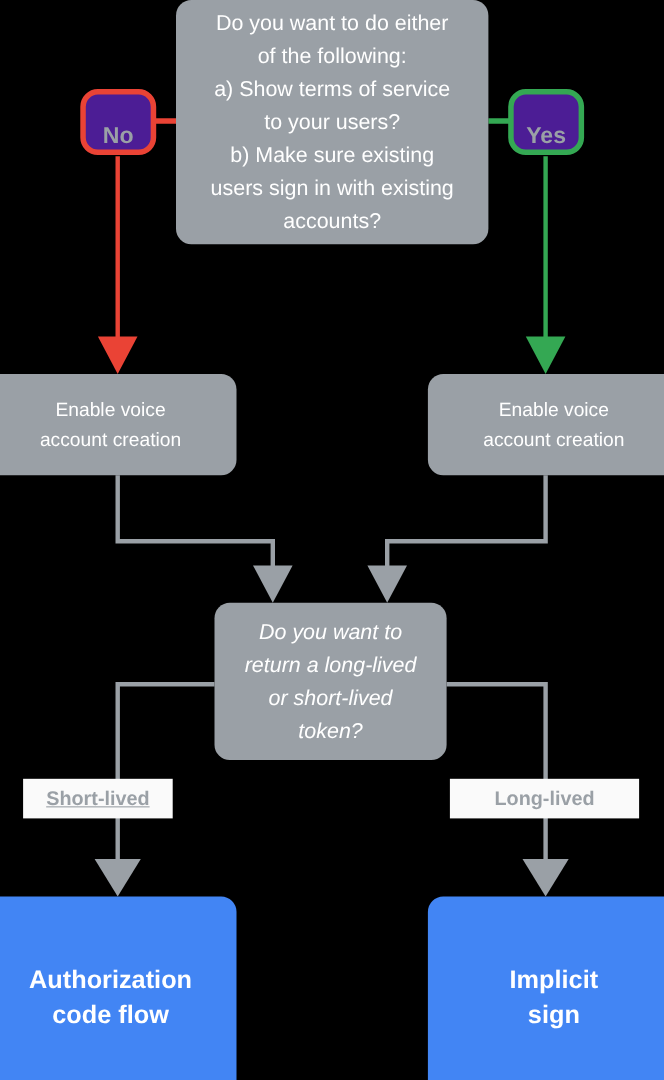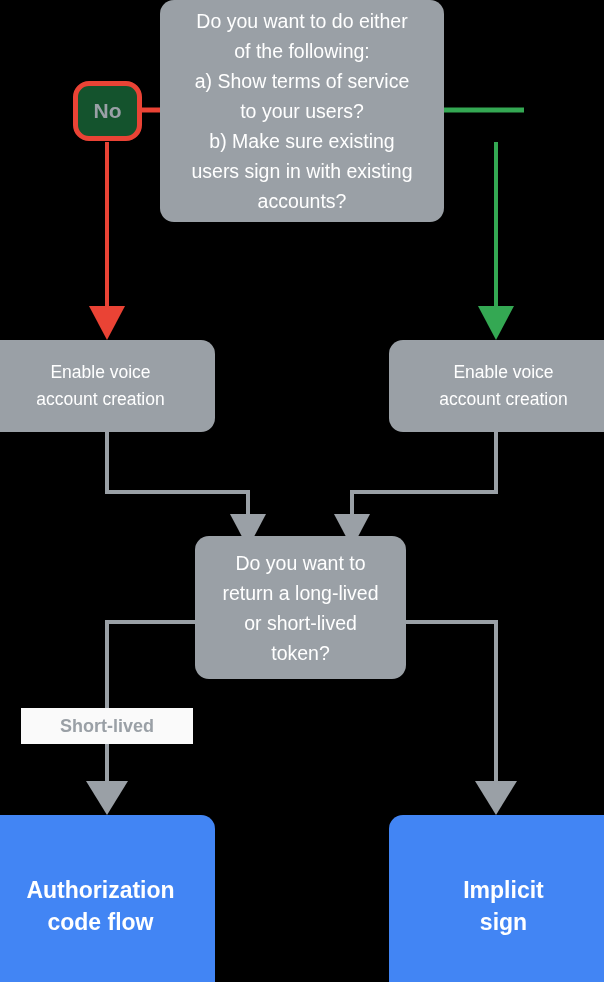--- a/index.html
+++ b/index.html
@@ -57,23 +57,23 @@
     border-radius: 14px;
     font-size: 23px;
     line-height: 32px;
     font-weight: bold;
     padding: 6px 12px;
   }
   .badge {
     position: absolute;
     box-sizing: border-box;
     display: flex;
-    align-items: center;
+    align-items: flex-end;
     justify-content: center;
-    background: #14532d;
+    background: #4c1d95;
     border-radius: 16px;
     font-size: 21px;
     font-weight: bold;
     color: #9aa0a6;
     z-index: 5;
   }
   .badge-no {
     border: 5px solid #ea4335;
   }
   .badge-yes {
@@ -133,42 +133,48 @@
 to your users?
 b) Make sure existing
 users sign in with existing
 accounts?</span>
   </div>
 
   <div class="badge badge-no" style="left:73px; top:81px; width:69px; height:60px;">
     <span>No</span>
   </div>
 
+  <div class="badge badge-yes" style="left:462px; top:81px; width:69px; height:60px;">
+    <span>Yes</span>
+  </div>
 
   <div class="node process-node" style="left:-14px; top:340px; width:229px; height:92px;">
     <span class="node-text">Enable voice
 account creation</span>
   </div>
 
   <div class="node process-node" style="left:389px; top:340px; width:229px; height:92px;">
     <span class="node-text">Enable voice
 account creation</span>
   </div>
 
-  <div class="node decision-node" style="left:195px; top:536px; width:211px; height:143px;">
+  <div class="node decision-node" style="left:195px; top:548px; width:211px; height:143px;font-style:italic;">
     <span class="node-text">Do you want to
 return a long-lived
 or short-lived
 token?</span>
   </div>
 
-  <div class="edge-label" style="left:21px; top:708px; width:172px; height:36px;">
+  <div class="edge-label" style="left:21px; top:708px; width:136px; height:36px;text-decoration:underline;">
     <span>Short-lived</span>
   </div>
 
+  <div class="edge-label" style="left:409px; top:708px; width:172px; height:36px;">
+    <span>Long-lived</span>
+  </div>
 
   <div class="node terminal-node" style="left:-14px; top:815px; width:229px; height:181px;">
     <span class="node-text">Authorization
 code flow</span>
   </div>
 
   <div class="node terminal-node" style="left:389px; top:815px; width:229px; height:181px;">
     <span class="node-text">Implicit
 sign</span>
   </div>

